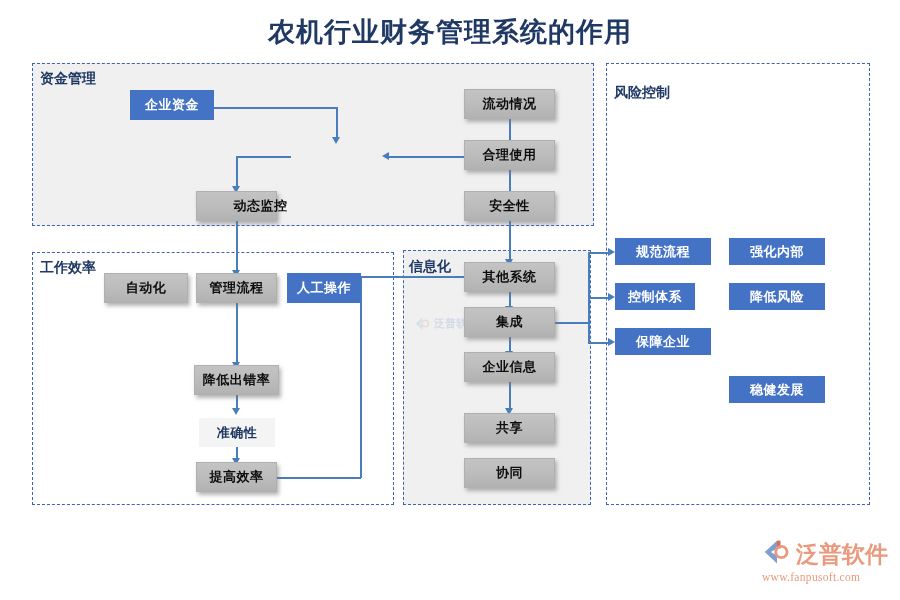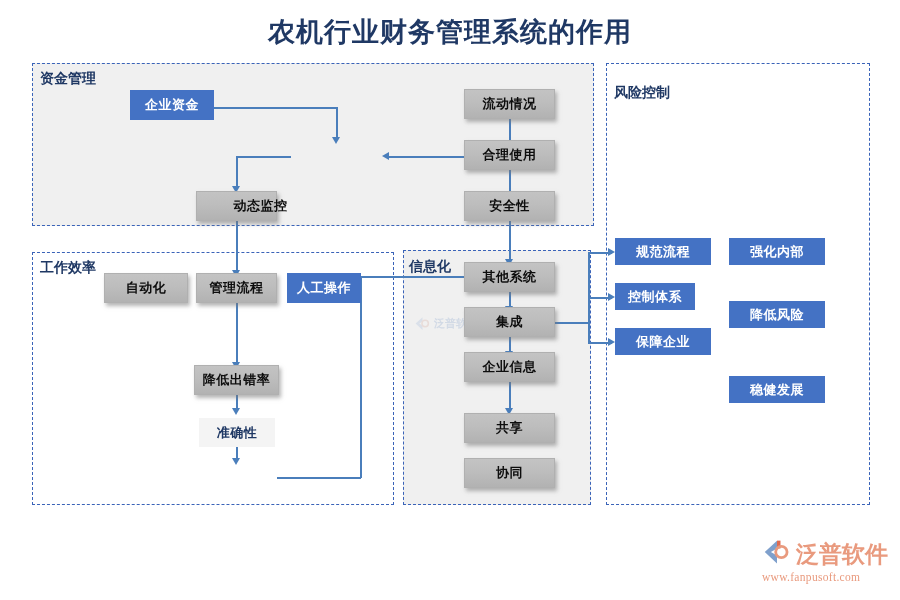--- a/index.html
+++ b/index.html
@@ -166,31 +166,32 @@
   <div class="node gray" style="left:196px;top:191px;width:81px;height:30px;padding-left:48px;">动态监控</div>
   <div class="node gray" style="left:464px;top:89px;width:91px;height:30px;">流动情况</div>
   <div class="node gray" style="left:464px;top:140px;width:91px;height:30px;">合理使用</div>
   <div class="node gray" style="left:464px;top:191px;width:91px;height:30px;">安全性</div>
 
   <div class="node gray" style="left:104px;top:273px;width:84px;height:30px;">自动化</div>
   <div class="node gray" style="left:196px;top:273px;width:81px;height:30px;">管理流程</div>
   <div class="node blue" style="left:287px;top:273px;width:74px;height:30px;">人工操作</div>
   <div class="node gray" style="left:194px;top:365px;width:85px;height:30px;">降低出错率</div>
   <div class="node pale" style="left:199px;top:418px;width:76px;height:29px;">准确性</div>
+  <div class="node gray" style="left:196px;top:462px;width:81px;height:30px;">提高效率</div>
 
   <div class="node gray" style="left:464px;top:262px;width:91px;height:30px;">其他系统</div>
   <div class="node gray" style="left:464px;top:307px;width:91px;height:30px;">集成</div>
   <div class="node gray" style="left:464px;top:352px;width:91px;height:30px;">企业信息</div>
   <div class="node gray" style="left:464px;top:413px;width:91px;height:30px;">共享</div>
   <div class="node gray" style="left:464px;top:458px;width:91px;height:30px;">协同</div>
 
   <div class="node blue" style="left:615px;top:238px;width:96px;height:27px;">规范流程</div>
   <div class="node blue" style="left:729px;top:238px;width:96px;height:27px;">强化内部</div>
   <div class="node blue" style="left:615px;top:283px;width:80px;height:27px;">控制体系</div>
-  <div class="node blue" style="left:729px;top:301px;width:96px;height:27px;">降低风险</div>
+  <div class="node blue" style="left:729px;top:283px;width:96px;height:27px;">降低风险</div>
   <div class="node blue" style="left:615px;top:328px;width:96px;height:27px;">保障企业</div>
   <div class="node blue" style="left:729px;top:328px;width:96px;height:27px;margin-top:48px;">稳健发展</div>
 
   <div class="logo">
     <div class="lg-row">
       <span>
         <svg width="30" height="28" viewBox="0 0 34 32">
           <path d="M3 16 L17 3 L17 12 L10 16 L17 20 L17 29 Z" fill="#7FA0CC"></path>
           <path d="M17 3 L21 3 L21 12 L17 12 Z" fill="#E06C50"></path>
           <circle cx="22" cy="16" r="6.5" fill="none" stroke="#E99A7E" stroke-width="3.2"></circle>

